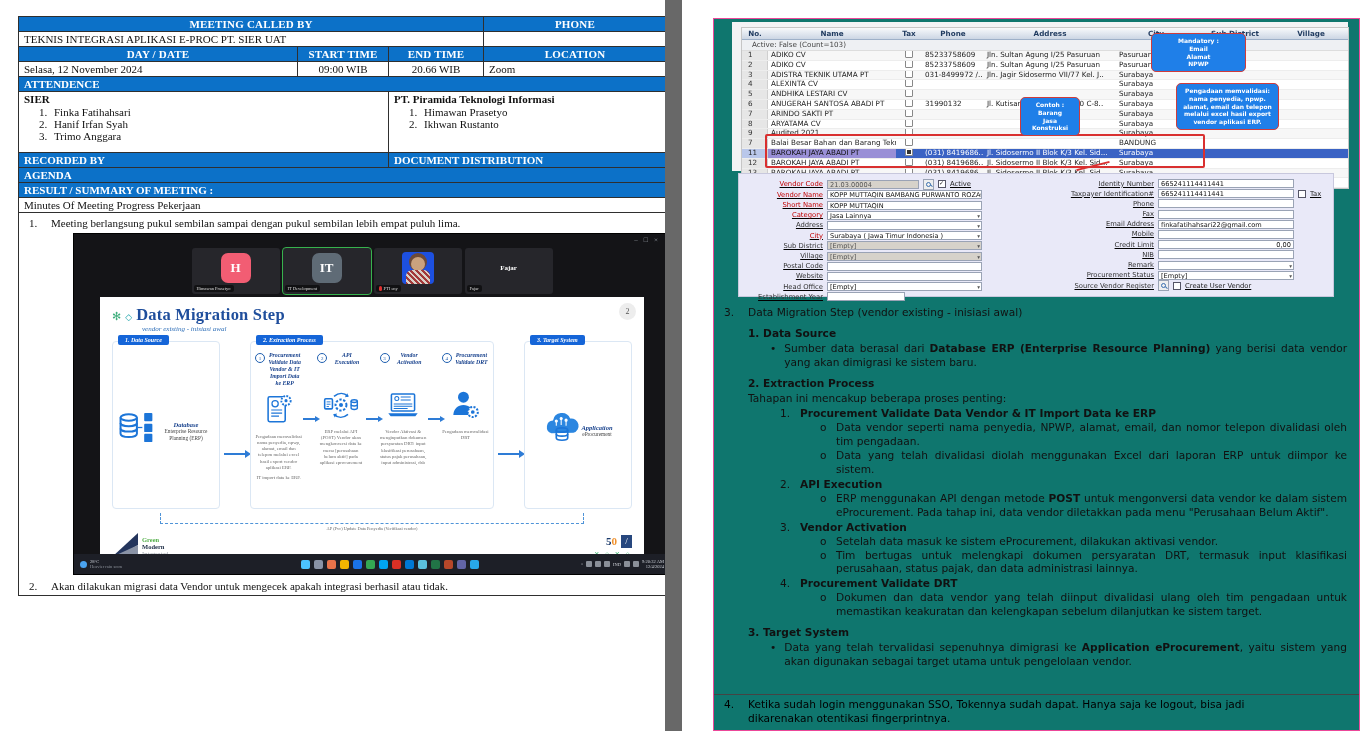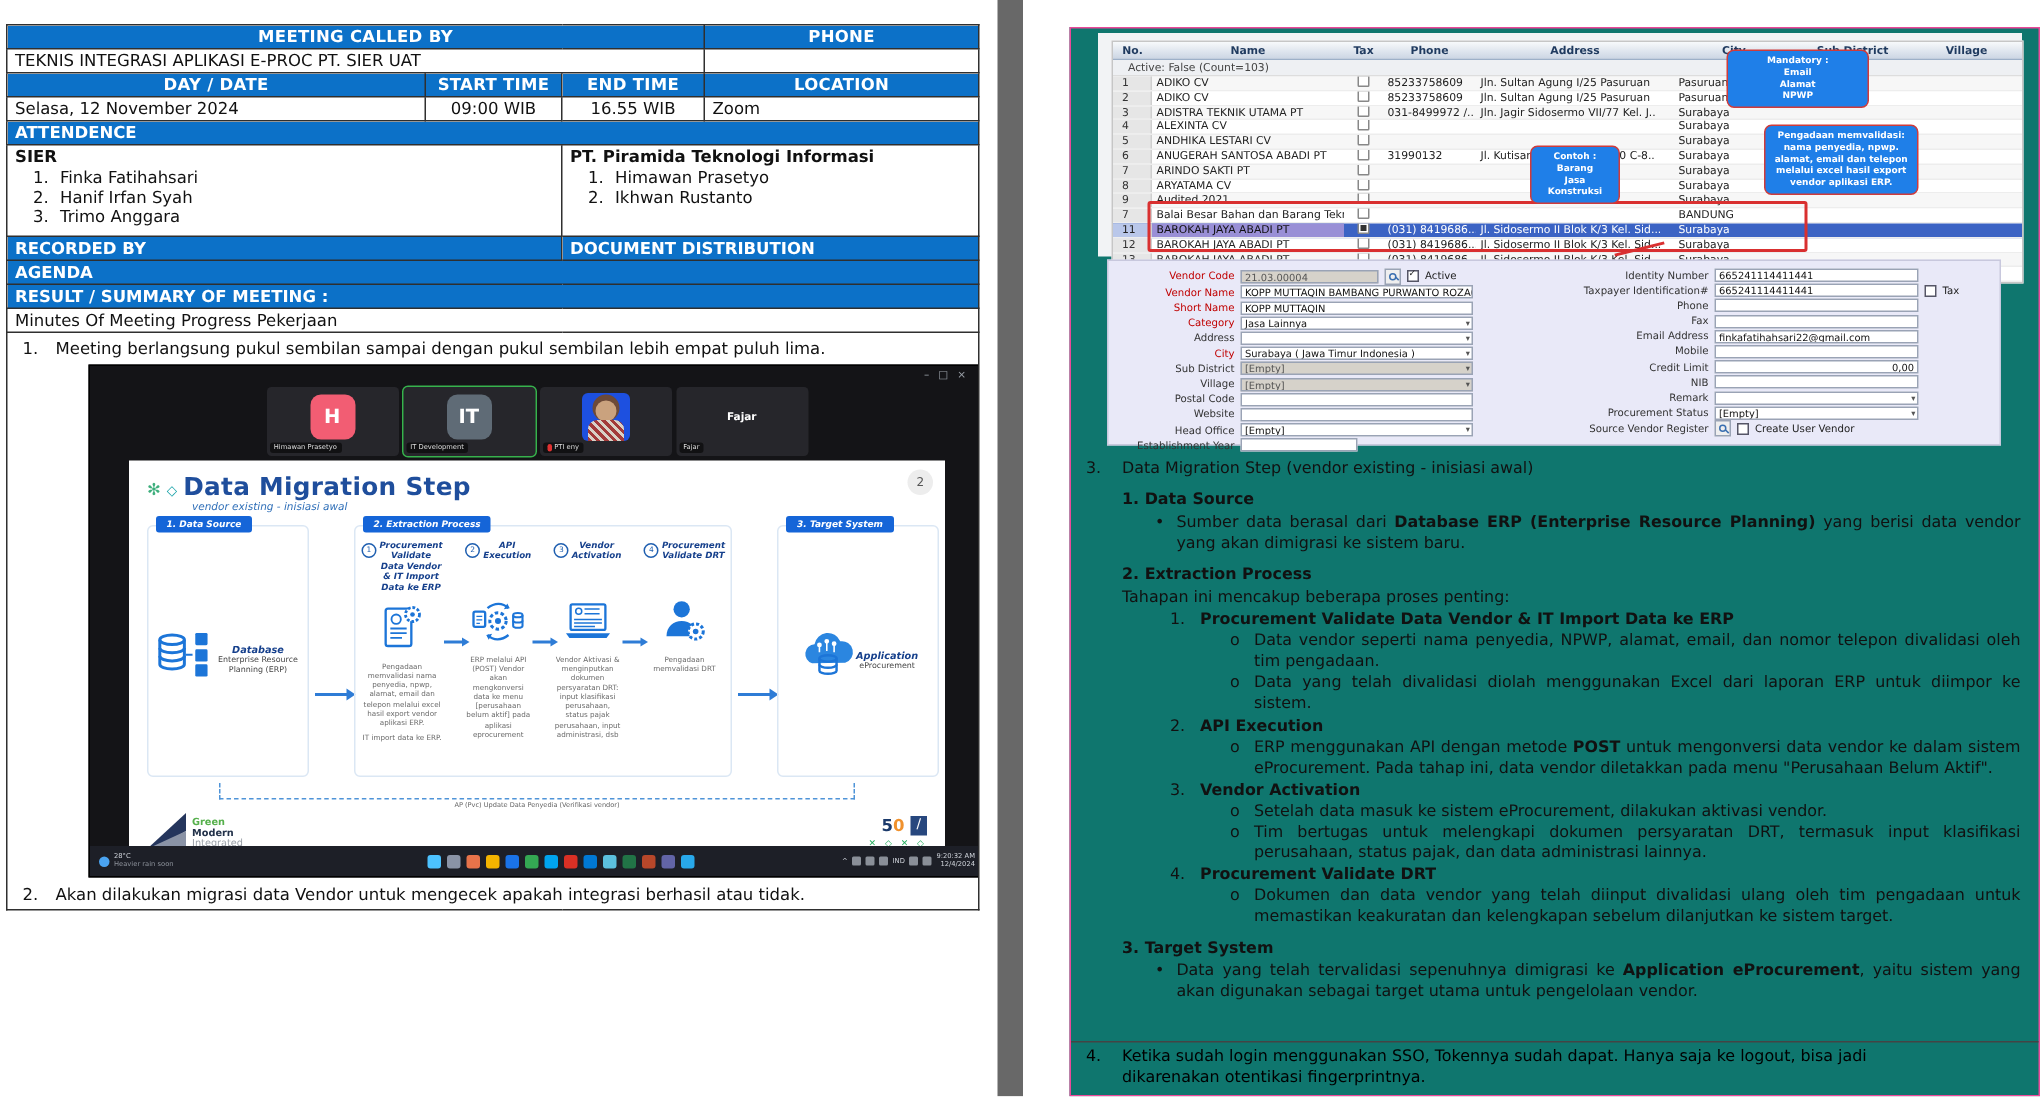--- a/index.html
+++ b/index.html
@@ -1,21 +1,21 @@
 <!DOCTYPE html>
 <html><head>
 <meta charset="utf-8">
 <style>
   html,body{margin:0;padding:0;background:#fff;}
   body{font-family:"DejaVu Sans","Liberation Sans",sans-serif;-webkit-font-smoothing:antialiased;}
   .doc{position:relative;width:1362px;height:731px;background:#fff;overflow:hidden;}
   .divider{position:absolute;left:665px;top:0;width:17px;height:731px;background:#686868;}
 
   
-  .page-left{position:absolute;left:4px;top:16px;width:650px;}
+  .page-left{position:absolute;left:18px;top:16px;width:650px;font-family:Liberation Serif, serif;}
   table.mt{border-collapse:collapse;table-layout:fixed;width:648px;font-size:11px;color:#111;}
   table.mt td{border:1px solid #2f2f2f;padding:1px 5px;vertical-align:top;overflow:hidden;}
   td.bh{background:#0c71c8;color:#fff;font-weight:bold;text-align:center;font-size:11px;letter-spacing:.2px;}
   td.bhl{background:#0c71c8;color:#fff;font-weight:bold;text-align:left;font-size:11px;}
   .vc{font-size:11px;}
   .org{font-weight:bold;}
   ol.mem{margin:1px 0 2px 0;padding-left:26px;}
   ol.mem li{padding-left:4px;margin:0;}
   .ritem{display:flex;gap:8px;padding:2px 4px 1px 8px;}
   .rno{width:14px;flex:none;}
@@ -104,21 +104,21 @@
   .grow.sel .c-name{background:#998fd6;color:#101010;}
   .cb{display:inline-block;width:6px;height:6px;border:1px solid #888;background:#fff;border-radius:1px;vertical-align:middle;position:relative;top:-1px;}
   .cb.checked::after{content:"";position:absolute;left:1px;top:1px;width:4px;height:4px;background:#333;}
   .hlrect{position:absolute;left:51px;top:115px;width:436px;height:30px;border:2px solid #d93030;border-radius:2px;pointer-events:none;}
   .hlarrow{position:absolute;left:362px;top:146px;width:34px;height:2px;background:#d93030;transform:rotate(-14deg);}
   .callout{position:absolute;background:#1f7fe8;border:1.5px solid #cf3b3b;border-radius:5px;color:#fff;font-weight:bold;font-size:6px;line-height:1.3;text-align:center;padding:3px 4px;box-sizing:border-box;}
   .co-mand{left:437px;top:14px;width:95px;}
   .co-peng{left:462px;top:64px;width:103px;}
   .co-cont{left:306px;top:78px;width:60px;}
 
-  .formwrap{position:absolute;left:24px;top:154px;width:596px;height:124px;background:#e9e9f8;border:1px solid #c8c8dd;display:flex;padding:5px 6px;box-sizing:border-box;gap:7px;}
+  .formwrap{position:absolute;left:24px;top:154px;width:596px;height:124px;background:#e9e9f8;border:1px solid #c8c8dd;display:flex;padding:5px 6px;box-sizing:border-box;gap:22px;text-decoration:underline;}
   .fcol{display:flex;flex-direction:column;gap:1.2px;}
   .fcol.fl{width:265px;} .fcol.fr{flex:1;}
   .frow{display:flex;align-items:center;height:10.2px;gap:4px;}
   .flabel{flex:none;text-align:right;font-size:6.8px;color:#333;}
   .fl .flabel{width:78px;} .fr .flabel{width:122px;}
   .flabel.req{color:#c00000;}
   .fbox{background:#fff;border:1px solid #9aa3b5;height:9px;line-height:9px;font-size:6.6px;color:#111;padding:0 2px;box-sizing:border-box;position:relative;white-space:nowrap;overflow:hidden;}
   .fl .fbox{width:155px;} .fr .fbox{width:136px;}
   .fbox.gray{background:#d6d2ca;color:#555;}
   .fbox.sel::after{content:"▾";position:absolute;right:1px;top:0;font-size:5.5px;color:#555;}
@@ -174,21 +174,21 @@
       </tr>
       <tr>
         <td class="bh">DAY / DATE</td>
         <td class="bh">START TIME</td>
         <td class="bh">END TIME</td>
         <td class="bh">LOCATION</td>
       </tr>
       <tr>
         <td class="vc">Selasa, 12 November 2024</td>
         <td class="vc" style="text-align:center">09:00 WIB</td>
-        <td class="vc" style="text-align:center">16.55 WIB</td>
+        <td class="vc" style="text-align:center">20.66 WIB</td>
         <td class="vc">Zoom</td>
       </tr>
       <tr>
             <td class="bhl" colspan="4">ATTENDENCE</td>
           </tr>
       <tr>
         <td colspan="2" style="height:58px">
           <div class="org">SIER</div>
           <ol class="mem">
             <li>Finka Fatihahsari</li>

